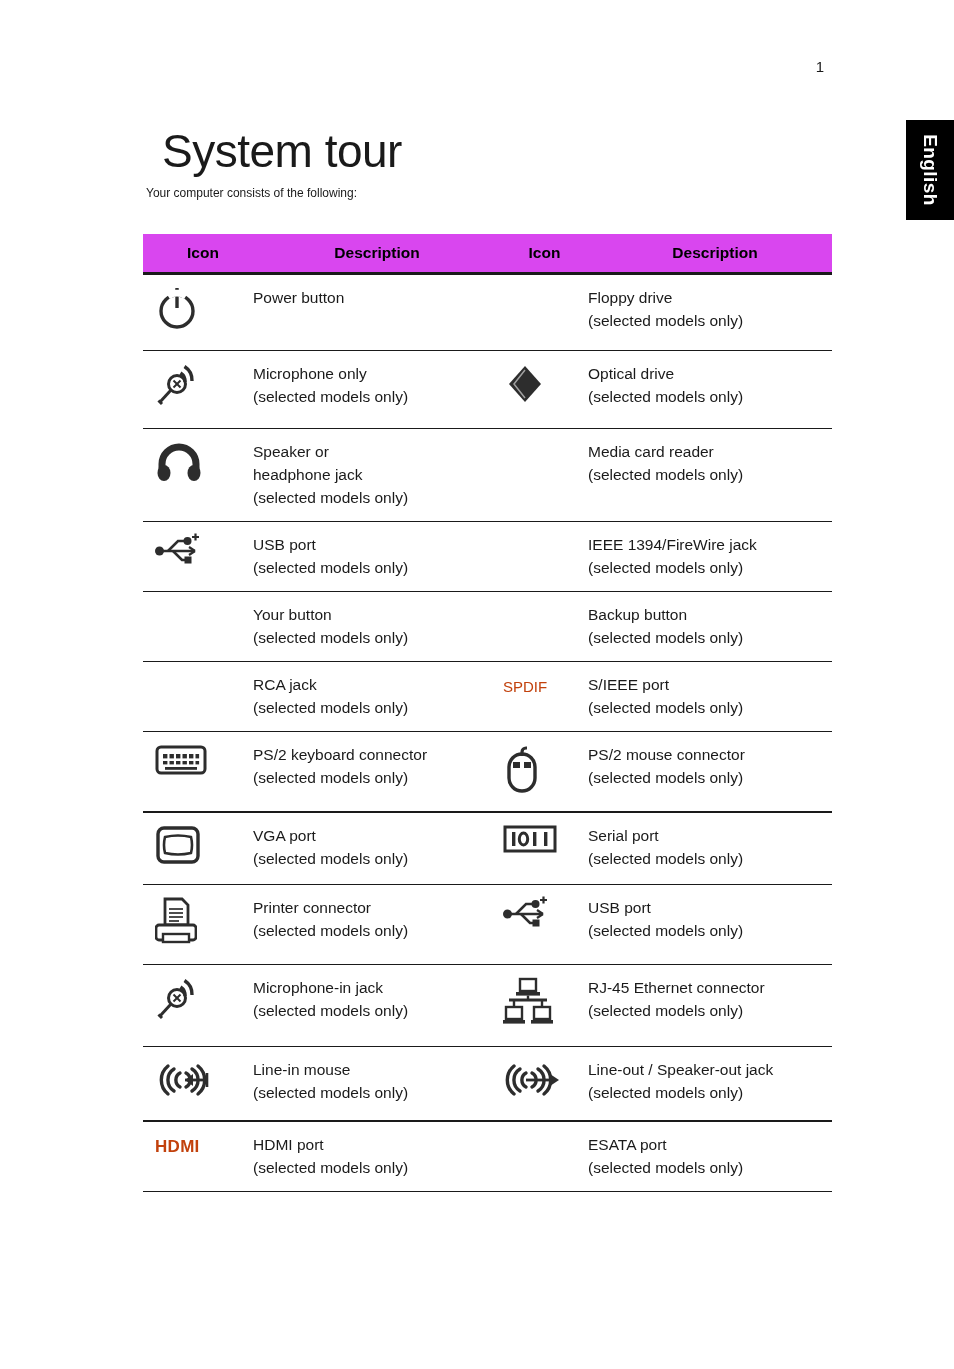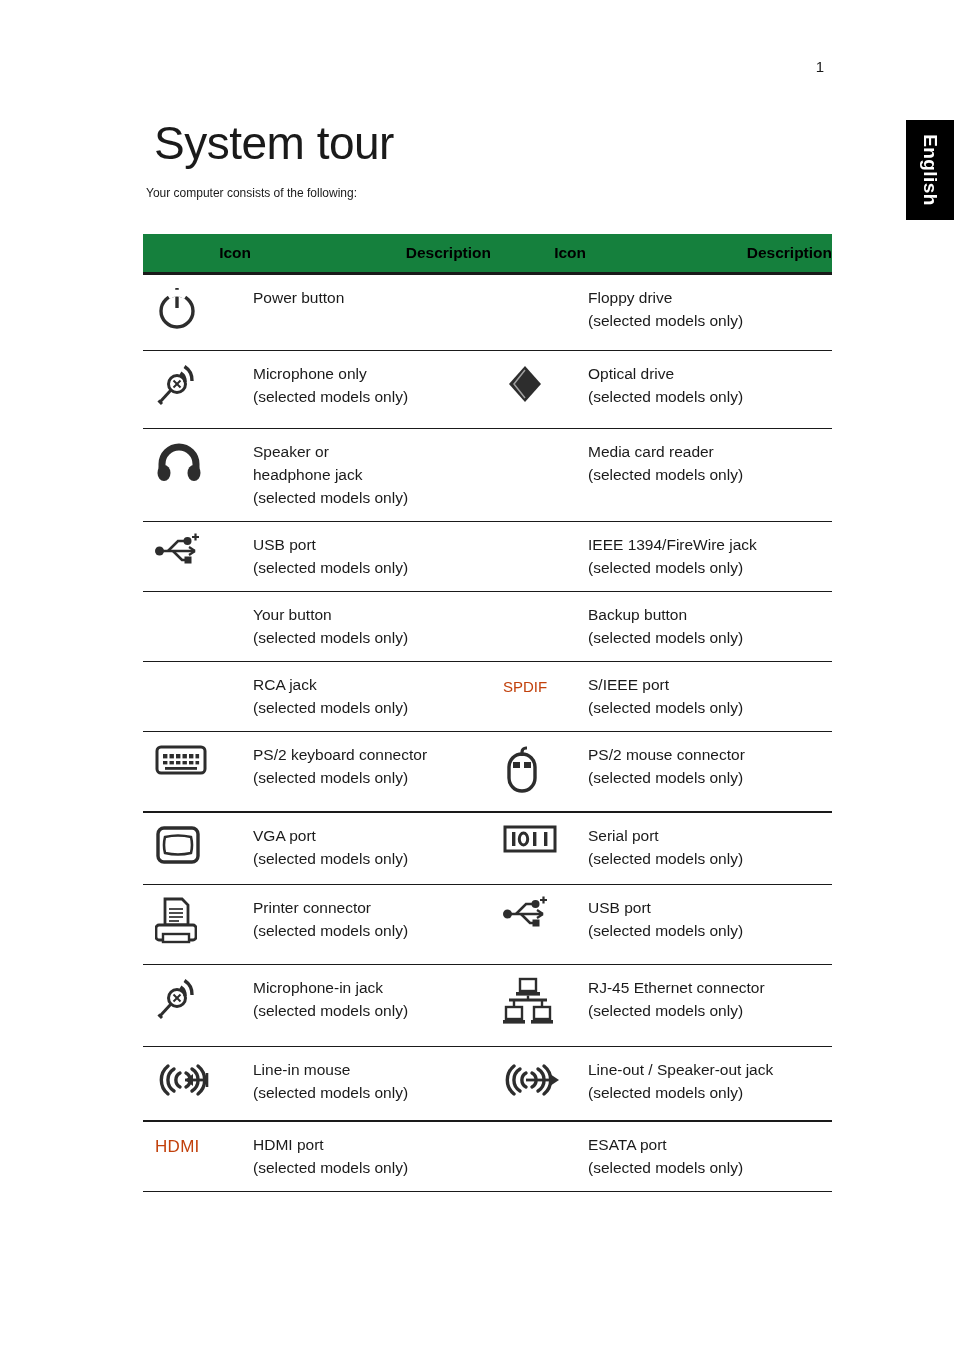--- a/index.html
+++ b/index.html
@@ -49,46 +49,46 @@
   }
   
   .title {
     position: absolute;
     left: 146px;
     top: 108px;
     font-size: 46px;
     line-height: 54px;
     font-weight: normal;
     color: #1a1a1a;
-    margin: 8px;
+    margin: 16px;
     letter-spacing: -0.5px;
   }
   .intro {
     position: absolute;
     left: 146px;
     top: 181px;
     font-size: 12px;
     line-height: 24px;
     color: #1a1a1a;
   }
   
   .tbl {
     position: absolute;
     left: 143px;
     top: 234px;
     width: 689px;
     border-collapse: collapse;
     table-layout: fixed;
   }
   .tbl th {
-    background: #15803d;
+    background: #d946ef;
     color: #000000;
     font-size: 15.5px;
     font-weight: bold;
-    text-align: right;
+    text-align: center;
     padding: 10px 0 10px 12px;
     border: none;
   }
   .tbl thead tr {
     border-bottom: 3px solid #1a1a1a;
   }
   .tbl td {
     font-size: 15.5px;
     line-height: 23px;
     color: #1a1a1a;
@@ -111,21 +111,21 @@
   td.desc-cell { padding-left: 2px; }
   .desc-main { display: block; }
   .desc-sub  { display: block; }
   .txt-icon {
     font-size: 15px;
     font-weight: normal;
     color: #c2410c;
     display: inline-block;
     padding-top: 2px;
   }
-  .txt-icon.bold { font-weight: normal; font-size: 17px; letter-spacing: 0.3px; text-align: center; }
+  .txt-icon.bold { font-weight: bold; font-size: 17px; letter-spacing: 0.3px; text-align: center; }
   .ico {
     display: block;
     color: #2d2d2d;
   }
   
 </style>
 </head>
 <body>
 
 <div id="page">

